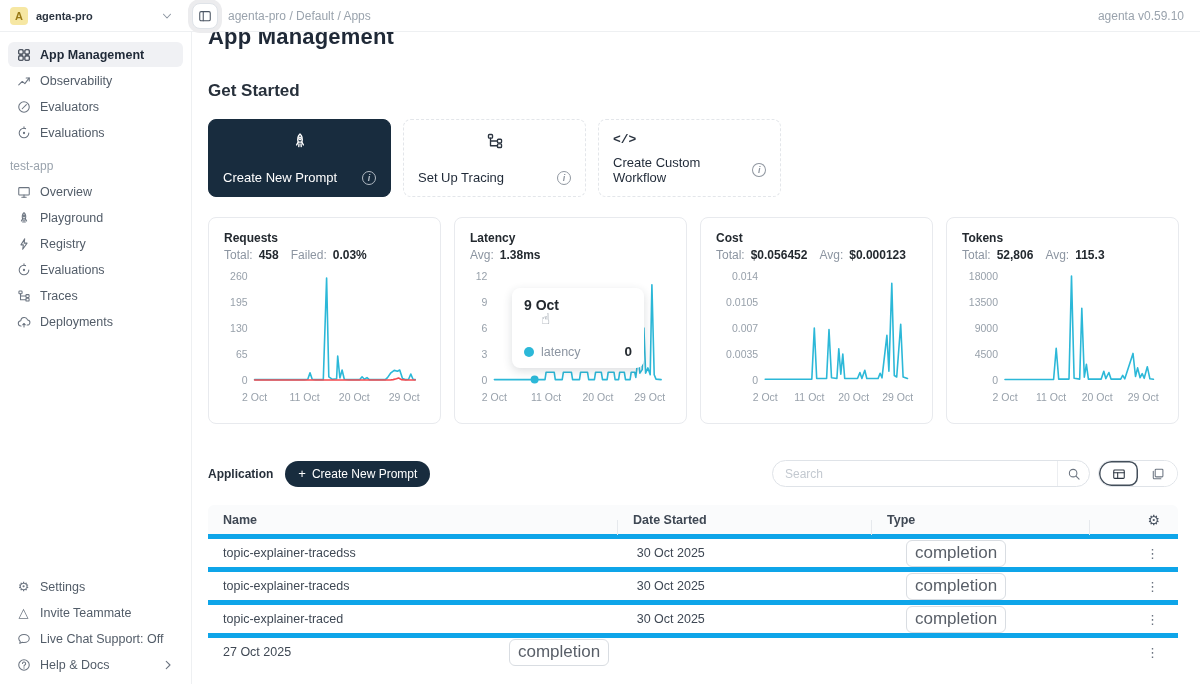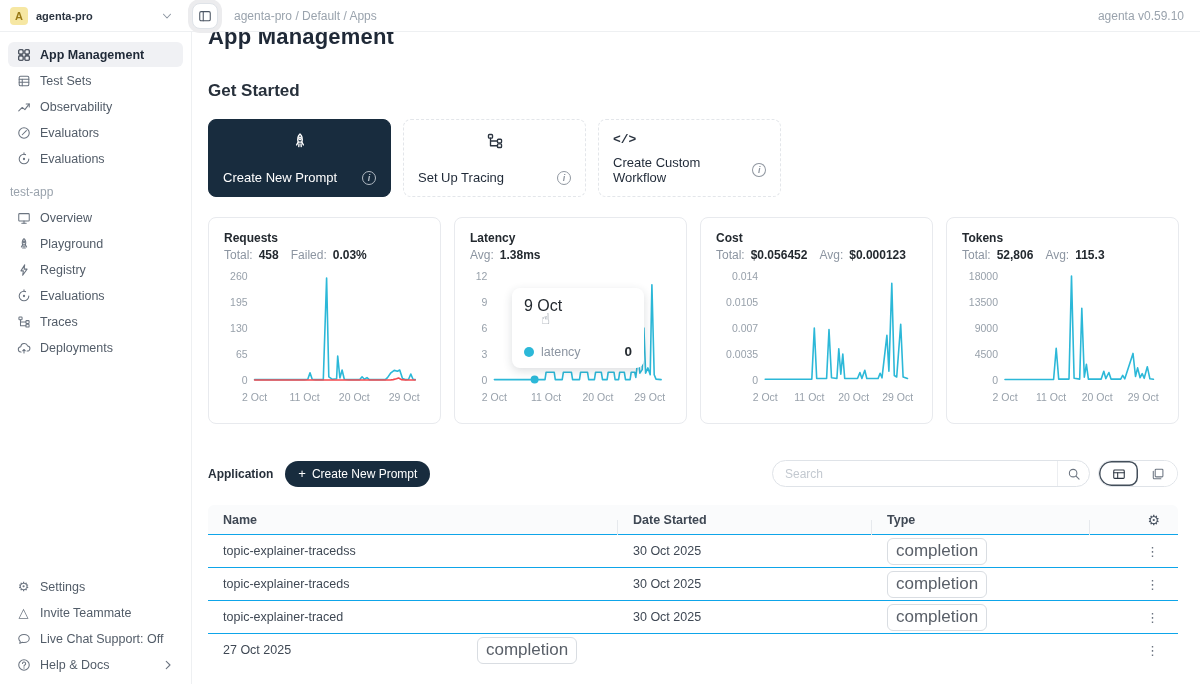--- a/index.html
+++ b/index.html
@@ -12,21 +12,21 @@
   .ws { width:184px; display:flex; align-items:center; gap:8px; padding:0 10px; cursor:pointer; }
   .avatar { width:18px; height:18px; border-radius:4px; background:#f6e7a3; color:#9a7b17;
     font-size:11px; font-weight:700; display:flex; align-items:center; justify-content:center; }
   .ws-name { font-size:11px; font-weight:600; color:#2b3440; flex:1; }
   .icn { display:inline-flex; align-items:center; justify-content:center; }
   .icn svg { width:14px; height:14px; }
   .chev { color:#8c95a1; }
   .collapse-btn { margin-left:8px; width:26px; height:26px; background:#fff; border:1px solid #dfe3e8;
     border-radius:8px; box-shadow:0 0 0 4px #ececee; display:flex; align-items:center; justify-content:center;
     color:#4b5563; cursor:pointer; }
-  .breadcrumb { margin-left:16px; font-size:12px; color:#9aa3ad; }
+  .breadcrumb { margin-left:10px; font-size:12px; color:#9aa3ad; }
   .version { margin-left:auto; margin-right:16px; font-size:12px; color:#9aa3ad; }
 
   
   .sidebar { position:fixed; top:32px; left:0; bottom:0; width:192px; background:#fff;
     border-right:1px solid #eef0f2; display:flex; flex-direction:column; padding:10px 8px 6px; }
   .nav-item { height:25px; margin-bottom:1px; display:flex; align-items:center; gap:9px; padding:0 8px;
     border-radius:6px; font-size:12.5px; color:#525c68; cursor:pointer; }
   .nav-item .icn { color:#6b7480; width:15px; }
   .nav-item.active { background:#f0f1f4; color:#1f2937; font-weight:600; }
   .nav-item.active .icn { color:#1f2937; }
@@ -60,21 +60,21 @@
     background:#fff; padding:13px 15px 6px; }
   .m-title { font-size:12px; font-weight:700; color:#23292f; }
   .m-stats { margin-top:3px; font-size:12px; color:#8c95a1; display:flex; gap:6px; align-items:flex-start; }
   .m-stats b { color:#23292f; font-weight:700; margin-right:6px; }
   .m-chart { display:block; margin-top:6px; }
   .m-chart .tick { fill:#98a1ab; font-size:10.5px; font-family:"Liberation Sans",sans-serif; }
 
   .chart-tooltip { position:absolute; left:57px; top:70px; width:132px; height:80px; background:#fff;
     border-radius:8px; box-shadow:0 3px 10px rgba(40,50,60,.16); padding:9px 12px; z-index:5;
     display:flex; flex-direction:column; justify-content:space-between; }
-  .tt-date { font-size:16px; font-weight:400; color:#23292f; }
+  .tt-date { font-size:14px; font-weight:700; color:#23292f; }
   .tt-row { display:flex; align-items:center; gap:7px; font-size:12.5px; color:#8c95a1; }
   .tt-dot { width:10px; height:10px; border-radius:50%; background:var(--c-accent,#2cb8d8); }
   .tt-val { margin-left:auto; font-size:13.5px; font-weight:600; color:#23292f; }
   .hand { position:absolute; left:86px; top:92px; z-index:6; font-size:15px; color:#7b8490;
     text-shadow:0 0 2px #fff; }
 
   
   .app-section { margin-top:36px; }
   .app-head { display:flex; align-items:center; }
   .app-title { font-size:12px; font-weight:600; color:#27303b; }
@@ -96,21 +96,21 @@
   .vt-seg.selected { box-shadow:inset 0 0 0 1.5px #434e5a; border-radius:13px 9px 9px 13px; color:#2b3440; }
 
   
   .tbl { margin-top:18px; font-size:12.5px; }
   .thead { display:flex; background:#fafbfc; border-radius:6px 6px 0 0; height:29px; align-items:center;
     color:#3f4854; font-weight:600; }
   .th { position:relative; padding:0 15px; }
   .th:not(:last-child)::after { content:""; position:absolute; right:0; top:7px; height:15px; width:1px; background:#e6e9ed; }
   .col-name { width:410px; } .col-date { width:254px; } .col-type { width:218px; }
   .col-act { flex:1; display:flex; justify-content:flex-end; padding-right:18px; }
-  .trow { display:flex; align-items:center; height:33px; border-top:1px solid #0ea5e9; color:#3f4854; cursor:pointer; }
+  .trow { display:flex; align-items:center; height:33px; border-top:5px solid #0ea5e9; color:#3f4854; cursor:pointer;gap:32px; }
   .trow > div { padding:0 15px; }
   .badge { display:inline-block; border:1px solid #d9dde2; border-radius:6px; padding:2px 8px 3px;
     font-size:17px; color:#595f68; background:#fff; }
   .dots { color:#6b7480; font-size:13px; letter-spacing:0; cursor:pointer; padding:0 4px; }
   .gear-glyph { font-size:14px; color:#4b5563; cursor:pointer; }
 </style>
 </head>
 <body>
 
 <div class="topbar">
@@ -139,31 +139,20 @@
   <div class="nav-item active">
     <span class="icn">
         <svg viewBox="0 0 16 16" fill="none" stroke="currentColor" stroke-width="1.2" stroke-linecap="round" stroke-linejoin="round">
           <rect x="2" y="2" width="5" height="5" rx="1"></rect>
           <rect x="9" y="2" width="5" height="5" rx="1"></rect>
           <rect x="2" y="9" width="5" height="5" rx="1"></rect>
           <rect x="9" y="9" width="5" height="5" rx="1"></rect>
         </svg>
       </span>
     <span>App Management</span>
-  </div>
-  <div class="nav-item">
-    <span class="icn">
-        <svg viewBox="0 0 16 16" fill="none" stroke="currentColor" stroke-width="1.2" stroke-linecap="round" stroke-linejoin="round">
-          <rect x="2.5" y="2.5" width="11" height="11" rx="1.5"></rect>
-          <line x1="2.5" y1="6" x2="13.5" y2="6"></line>
-          <line x1="2.5" y1="9.5" x2="13.5" y2="9.5"></line>
-          <line x1="6" y1="6" x2="6" y2="13.5"></line>
-        </svg>
-      </span>
-    <span>Test Sets</span>
   </div>
   <div class="nav-item">
     <span class="icn">
         <svg viewBox="0 0 16 16" fill="none" stroke="currentColor" stroke-width="1.2" stroke-linecap="round" stroke-linejoin="round">
           <polyline points="2,12.5 6,8.5 9,11 14,4.5"></polyline>
           <polyline points="10.5,4.5 14,4.5 14,8"></polyline>
         </svg>
       </span>
     <span>Observability</span>
   </div>

